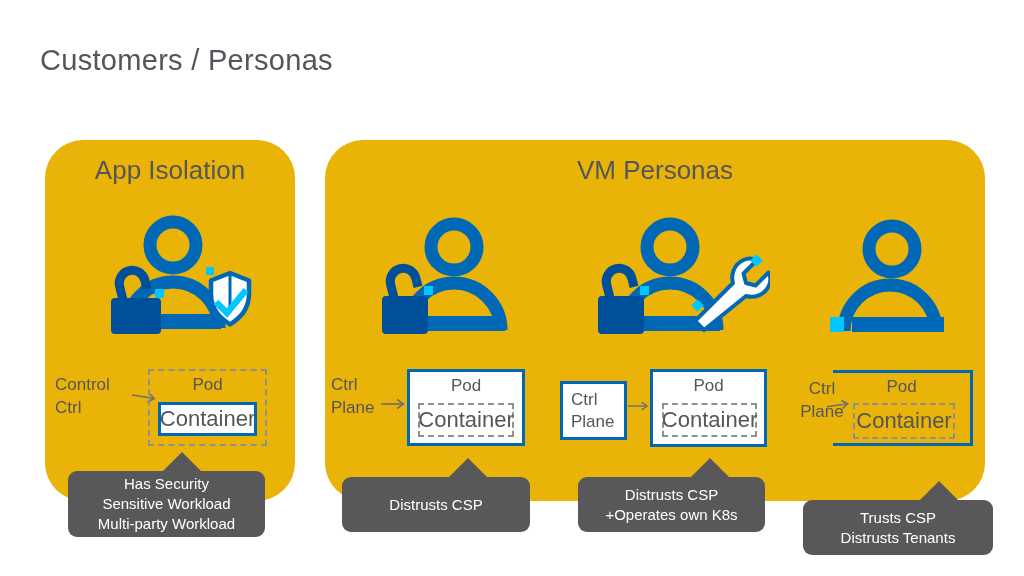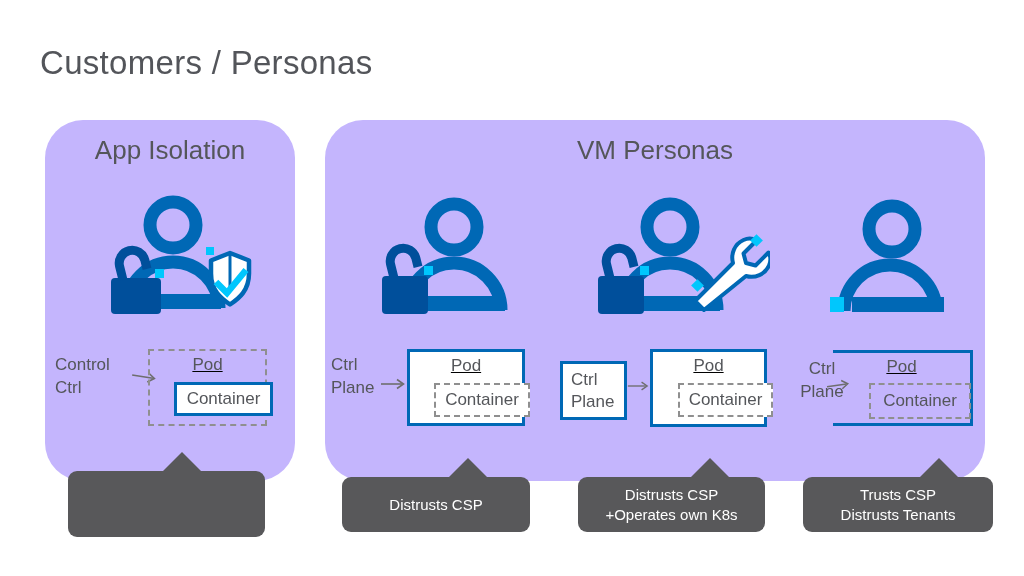--- a/index.html
+++ b/index.html
@@ -1,32 +1,32 @@
 <!DOCTYPE html>
 <html><head>
 <meta charset="utf-8">
 <style>
   html,body{margin:0;padding:0;background:#fff;}
   .stage{position:relative;width:1024px;height:576px;background:#ffffff;
          font-family:"Liberation Sans",sans-serif;overflow:hidden;}
-  .title{position:absolute;left:40px;top:44px;margin:0;font-size:33px;font-weight:400;
+  .title{position:absolute;left:40px;top:44px;margin:0;font-size:29px;font-weight:400;
          color:#53555A;letter-spacing:.3px;}
-  .panel{position:absolute;top:120px;height:361px;background:#c4b5fd;border-radius:38px;}
+  .panel{position:absolute;top:140px;height:361px;background:#eab308;border-radius:38px;}
   .panel-app{left:45px;width:250px;}
   .panel-vm{left:325px;width:660px;}
   .heading{position:absolute;top:15px;left:0;width:100%;text-align:center;
            font-size:26px;color:#54565A;}
   .pre{white-space:pre-line;}
   .ctrl-label{position:absolute;font-size:17px;line-height:23px;color:#54565A;}
   .picon{position:absolute;}
   .arrow{position:absolute;height:12px;}
-  .pod{position:absolute;box-sizing:border-box;text-decoration:underline;}
+  .pod{position:absolute;box-sizing:border-box;}
   .pod-label{text-align:center;padding-top:4px;font-size:17px;line-height:1.2;color:#54565A;}
   .cbox{position:absolute;box-sizing:border-box;display:flex;align-items:center;
-        justify-content:center;font-size:17px;color:#54565A;margin-left:16px;}
+        justify-content:center;font-size:22px;color:#54565A;}
   .dashedb{border:2px dashed #8F8F8F;}
   .solidb{border:3px solid #0068B5;}
   .whitebg{background:#fff;}
   
   .icon-a{left:64px;top:70px;width:160px;height:125px;}
   .app-ctrl{left:10px;top:233px;}
   .arr-app{left:86px;top:251px;width:28px;transform:rotate(9deg);}
   .app-pod{left:103px;top:229px;width:119px;height:77px;}
   .app-cont{left:8px;top:31px;width:99px;height:34px;}
   
@@ -52,21 +52,21 @@
            display:flex;align-items:center;justify-content:center;text-align:center;
            font-size:15px;line-height:20px;}
   .tip{position:absolute;top:-19px;width:0;height:0;border-left:20px solid transparent;
        border-right:20px solid transparent;border-bottom:20px solid #58585A;}
   .co-app{left:68px;top:471px;width:197px;height:66px;}
   .co-app .tip{left:94px;}
   .co-1{left:342px;top:477px;width:188px;height:55px;}
   .co-1 .tip{left:106px;}
   .co-2{left:578px;top:477px;width:187px;height:55px;}
   .co-2 .tip{left:112px;}
-  .co-3{left:803px;top:477px;width:190px;height:55px;}
+  .co-3{left:803px;top:500px;width:190px;height:55px;}
   .co-3 .tip{left:116px;}
 </style>
 </head>
 <body>
 
 <div class="stage">
 
   <h1 class="title">Customers / Personas</h1>
 
   <section class="panel panel-app">
@@ -166,20 +166,23 @@
     <div class="pod p3-pod">
       <div class="pod-label">Pod</div>
       <div class="cbox dashedb p3-cont">
         <span>Container</span>
       </div>
     </div>
   </section>
 
   <div class="callout co-app">
     <div class="tip"></div>
+    <div class="pre">Has Security
+Sensitive Workload
+Multi-party Workload</div>
   </div>
 
   <div class="callout co-1">
     <div class="tip"></div>
     <div class="pre">Distrusts CSP</div>
   </div>
 
   <div class="callout co-2">
     <div class="tip"></div>
     <div class="pre">Distrusts CSP

